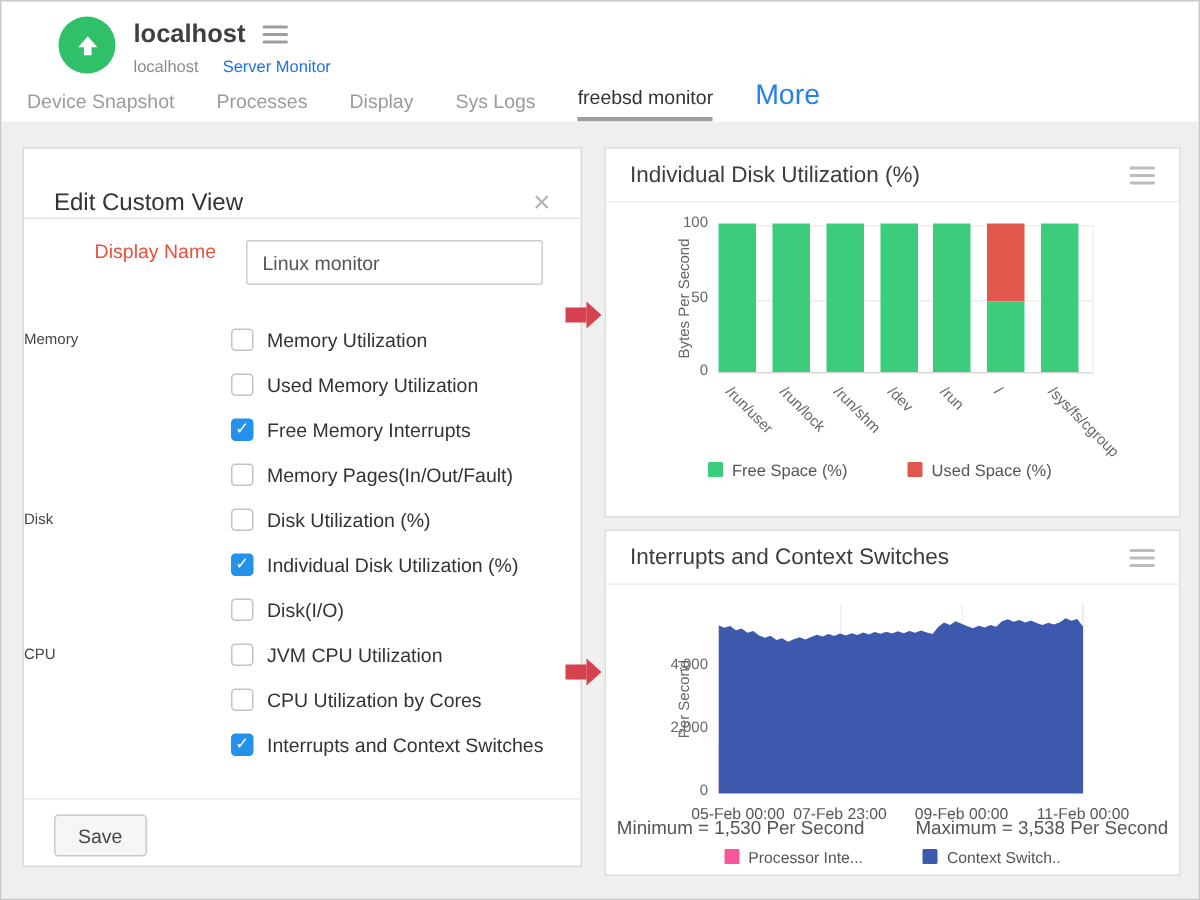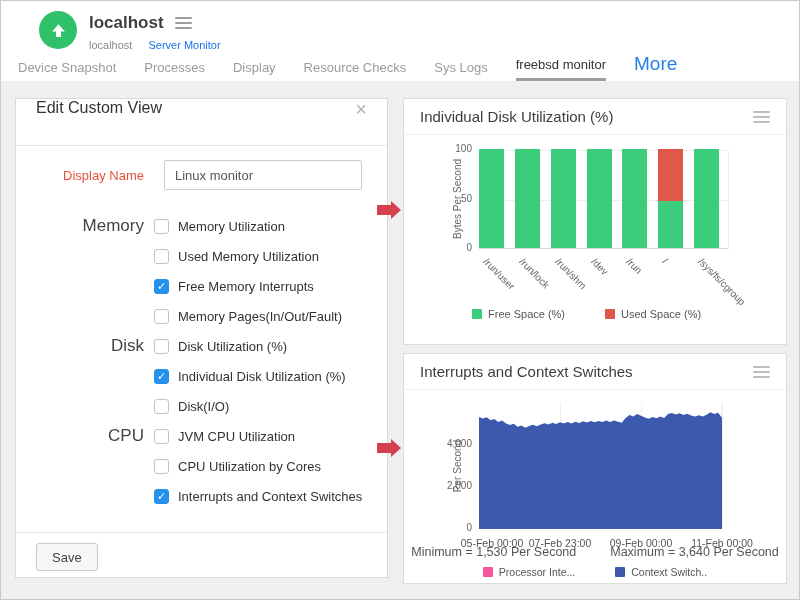--- a/index.html
+++ b/index.html
@@ -24,30 +24,30 @@
   .tab.active { color:#333; border-bottom:3px solid #9e9e9e; }
   .tab-more { color:#2680eb; font-size:19px; padding-bottom:6px; cursor:pointer; }
 
   
   .main { position:absolute; left:0; top:80px; width:798px; height:518px; background:#efefef; }
 
   
   .panel { position:absolute; left:14px; top:17px; width:373px; height:480px;
            background:#fff; border:1px solid #d9d9d9; }
   .panel-header { height:47px; border-bottom:1px solid #e6e6e6; display:flex;
-                  align-items:flex-start; padding:0 20px; font-size:16px; color:#333; }
+                  align-items:flex-end; padding:0 20px; font-size:16px; color:#333; }
   .close { margin-left:auto; color:#b3b3b3; font-size:20px; line-height:20px; cursor:pointer; }
-  .form-row { position:absolute; left:0; top:61px; display:flex; align-items:center; width:100%; }
+  .form-row { position:absolute; left:0; top:61px; display:flex; align-items:flex-start; width:100%; }
   .lbl-cell { width:128px; text-align:right; font-size:13px; }
   .dn-label { color:#e8503a; }
   .dn-input { margin-left:20px; width:198px; height:30px; border:1px solid #ccc; border-radius:2px;
               font-size:13px; color:#555; padding:0 10px; font-family:"Liberation Sans", sans-serif; }
   #cb-rows { position:absolute; left:0; top:112px; right:0; }
   .cbrow { display:flex; align-items:center; height:30px; }
-  .group-cell { width:128px; text-align:right; font-size:17px; color:#444; }
+  .group-cell { width:128px; text-align:left; font-size:10px; color:#444; }
   .cb { width:15px; height:15px; margin-left:10px; border:1px solid #c3c3c3; border-radius:3px;
         background:#fff; font-size:11px; line-height:13px; text-align:center; color:#fff; cursor:pointer; flex:none; }
   .cb.checked { background:#2491eb; border-color:#2491eb; }
   .cb-label { margin-left:9px; font-size:13px; color:#333; }
   .panel-footer-line { position:absolute; left:0; right:0; top:433px; border-top:1px solid #e9e9e9; }
   .save-btn { position:absolute; left:20px; top:444px; height:28px; padding:0 15px;
               background:#f6f6f6; border:1px solid #c9c9c9; border-radius:3px;
               font-size:13px; color:#444; cursor:pointer; font-family:"Liberation Sans", sans-serif; }
 
   
@@ -98,21 +98,20 @@
       </span>
   </div>
   <div class="breadcrumb">
     <span class="bc-host">localhost</span>
     <span class="bc-link">Server Monitor</span>
   </div>
   <div class="tabbar" id="tabbar">
       <span class="tab">Device Snapshot</span>
       <span class="tab">Processes</span>
       <span class="tab">Display</span>
-      <span class="tab">Resource Checks</span>
       <span class="tab">Sys Logs</span>
       <span class="tab active">freebsd monitor</span>
       <span class="tab-more">More</span>
     </div>
 
   <div class="main">
 
     <div class="panel">
       <div class="panel-header">
         <span>Edit Custom View</span>
@@ -255,21 +254,21 @@
           <div class="grid-v" style="left: 243px;"></div>
           <div class="grid-h" style="top: 84px;"></div>
           <div class="grid-h" style="top: 42px;"></div>
           <svg class="area" width="243" height="126">
             <polygon points="0,126 0.0,93.2 16.2,93.7 32.4,92.8 48.6,93.4 64.8,93.9 81.0,93.0 97.2,93.6 113.4,93.1 129.6,93.8 145.8,92.9 162.0,93.4 178.2,93.7 194.4,93.2 210.6,93.9 226.8,93.0 243.0,93.3 243,126" fill="#f7569b"></polygon>
             <polygon points="0,126 0.0,13.9 3.9,15.5 7.7,14.3 11.6,17.2 15.4,16.0 19.3,18.9 23.1,17.6 27.0,20.6 30.9,22.1 34.7,20.8 38.6,23.7 42.4,22.5 46.3,24.8 50.1,23.1 54.0,21.8 57.9,23.3 61.7,21.6 65.6,20.2 69.4,21.4 73.3,19.7 77.1,21.0 81.0,19.3 84.9,20.6 88.7,19.1 92.6,20.4 96.4,18.7 100.3,20.0 104.1,18.3 108.0,19.5 111.9,18.1 115.7,19.3 119.6,17.9 123.4,19.1 127.3,17.6 131.1,18.9 135.0,17.4 138.9,18.7 142.7,19.7 146.6,14.9 150.4,12.0 154.3,13.6 158.1,11.1 162.0,12.8 165.9,14.5 169.7,15.8 173.6,14.1 177.4,15.3 181.3,13.6 185.1,14.9 189.0,11.1 192.9,9.9 196.7,11.5 200.6,10.3 204.4,12.0 208.3,10.7 212.1,12.4 216.0,13.6 219.9,12.2 223.7,13.4 227.6,11.8 231.4,9.2 235.3,10.9 239.1,9.7 243.0,14.7 243,126" fill="#3c59ae"></polygon>
           </svg>
         </div>
       <div class="summary" style="top:191px;">
         <span>Minimum = 1,530 Per Second</span>
-        <span>Maximum = 3,640 Per Second</span>
+        <span>Maximum = 3,538 Per Second</span>
       </div>
       <div class="legend" id="legendB" style="left:0; right:0; top:212px; justify-content:center; font-size:10.5px;">
           <span><span class="sq" style="background: rgb(247, 86, 155);"></span>Processor Inte...</span>
           <span><span class="sq" style="background: rgb(60, 89, 174);"></span>Context Switch..</span>
         </div>
     <span class="xtick" style="left: 46px; top: 183px;">05-Feb 00:00</span>
         <span class="xtick" style="left: 114px; top: 183px;">07-Feb 23:00</span>
         <span class="xtick" style="left: 195px; top: 183px;">09-Feb 00:00</span>
         <span class="xtick" style="left: 276px; top: 183px;">11-Feb 00:00</span>
         <span class="ytick" style="top: 168px;">0</span>

